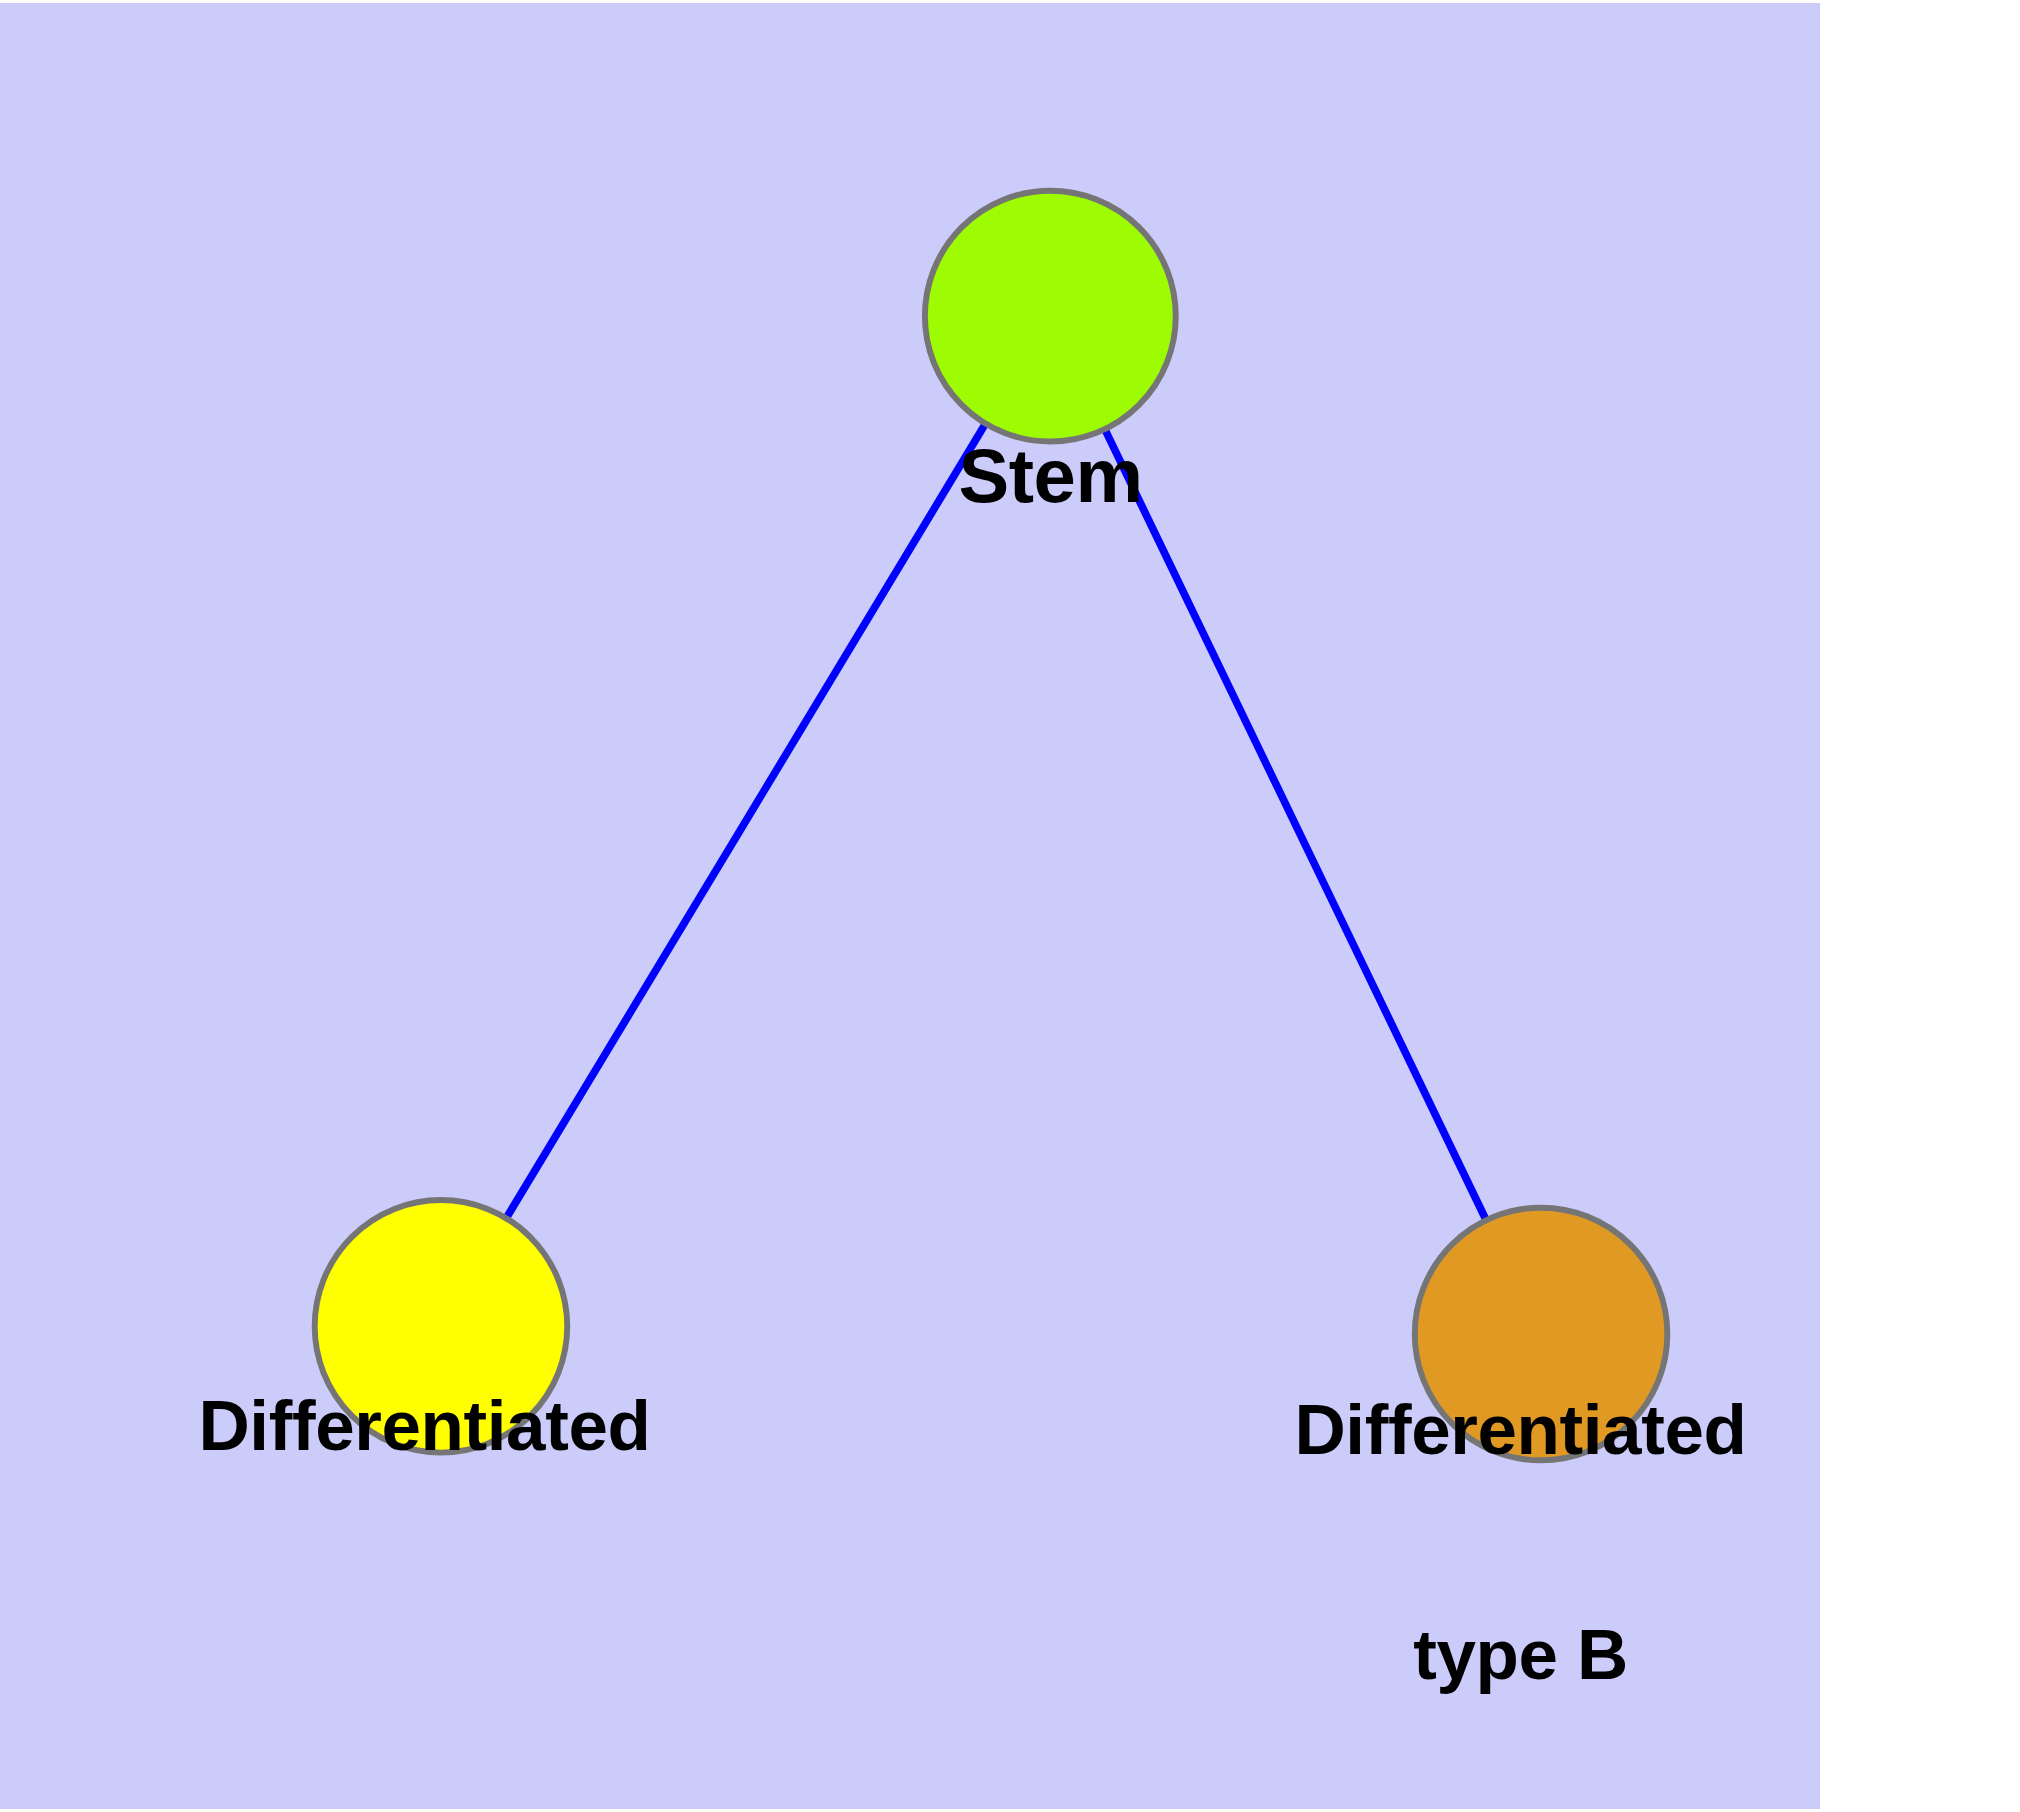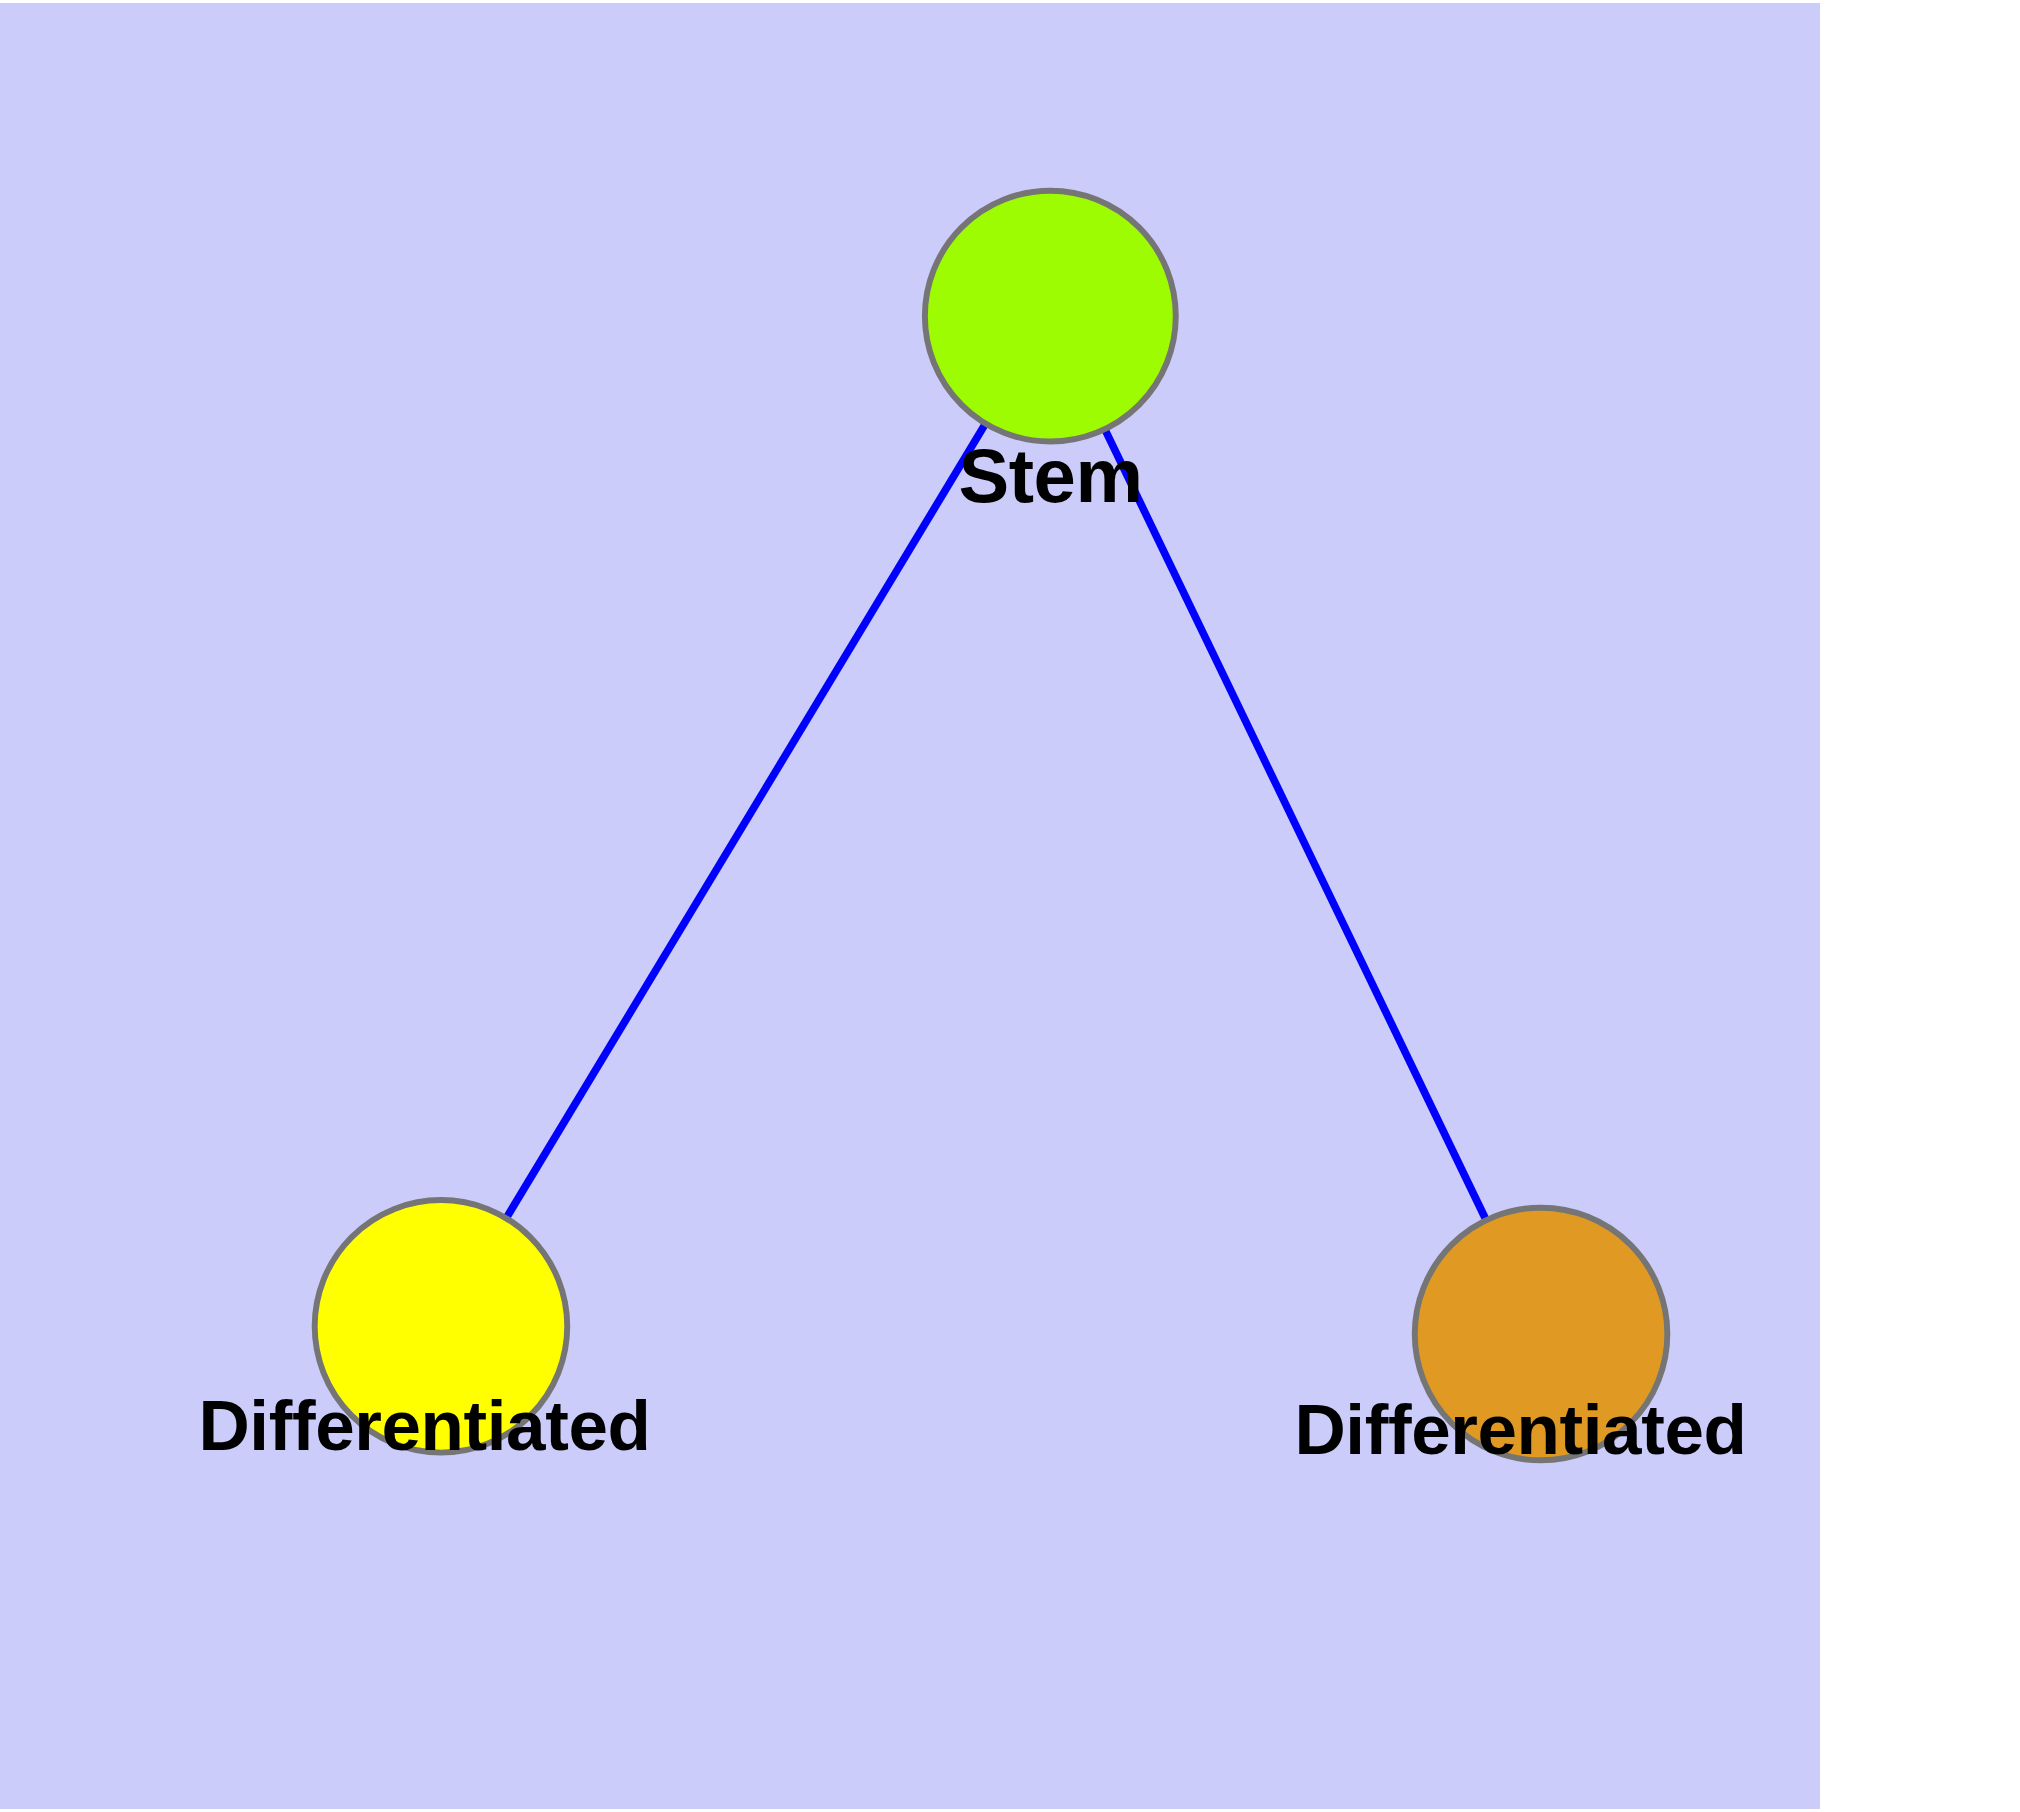--- a/index.html
+++ b/index.html
@@ -95,19 +95,20 @@
   <div class="node-label" id="label-stem">
     <div>Stem</div>
   </div>
 
   <div class="node-label" id="label-type-a">
     <div>Differentiated</div>
   </div>
 
   <div class="node-label" id="label-type-b">
     <div>Differentiated</div>
+    <div>type B</div>
   </div>
 
   <div class="top-strip"></div>
   <div class="bottom-strip"></div>
 
 </div>
 
 
 </body></html>

